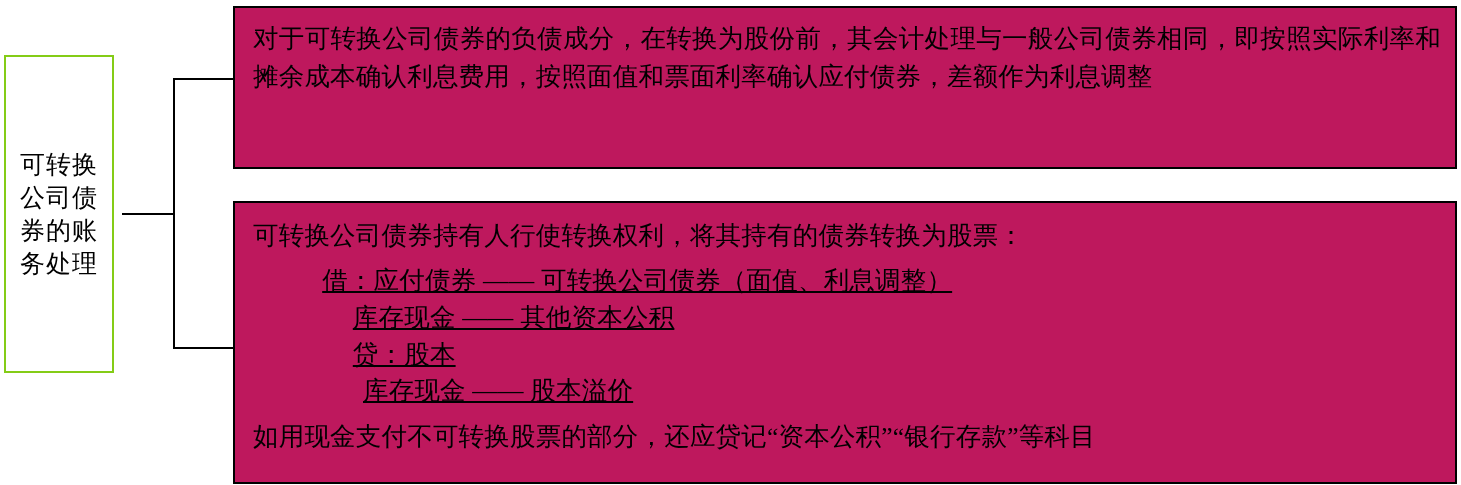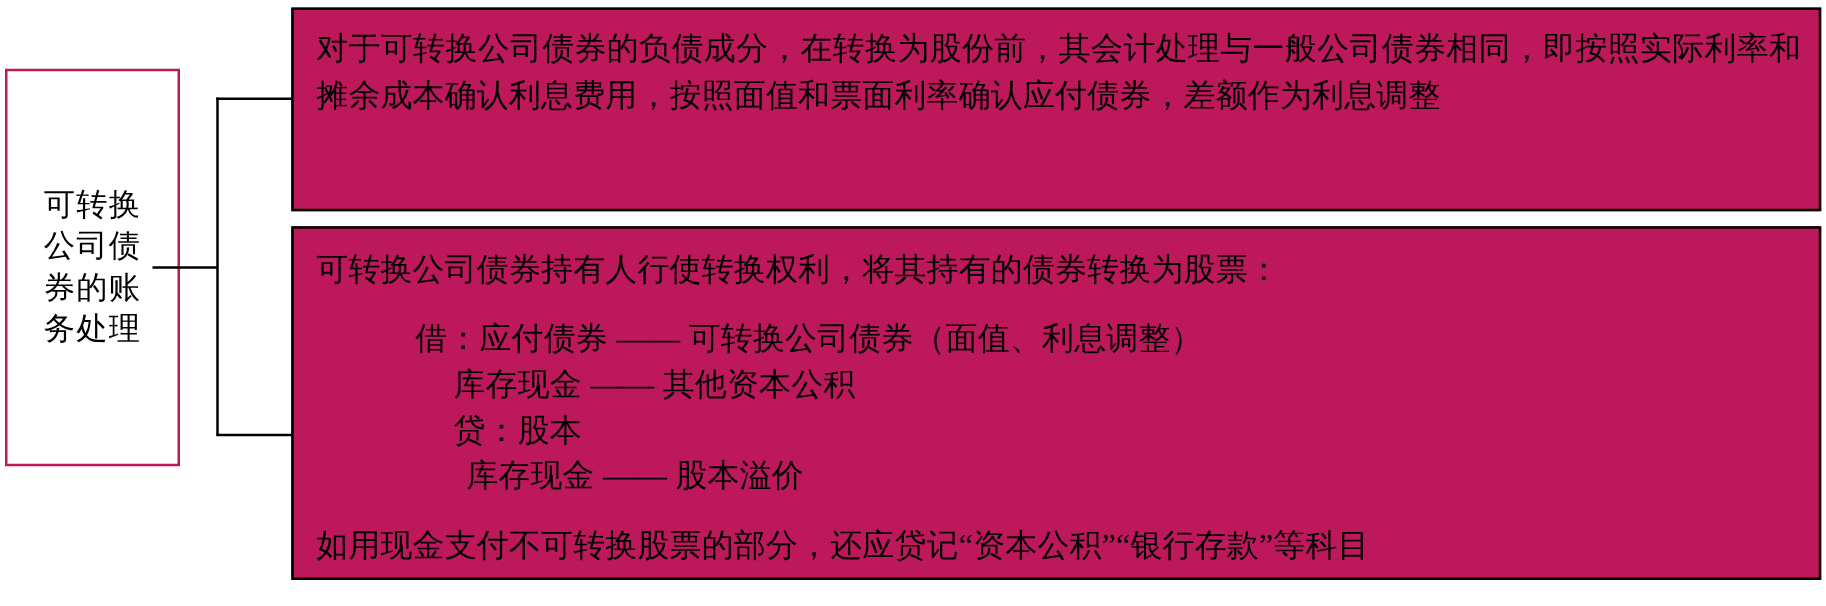--- a/index.html
+++ b/index.html
@@ -17,23 +17,23 @@
     height: 485px;
     background: #ffffff;
     overflow: hidden;
   }
 
   
   .root-node {
     position: absolute;
     left: 4px;
     top: 55px;
-    width: 140px;
+    width: 110px;
     height: 318px;
-    border: 2px solid #be185d;
+    border: 2px solid #84cc16;
     box-sizing: border-box;
     display: flex;
     align-items: center;
     justify-content: center;
   }
   .root-label {
     font-size: 25px;
     line-height: 1.32;
     text-align: center;
     letter-spacing: 1px;
@@ -58,38 +58,39 @@
   }
   #box-top {
     left: 233px;
     top: 6px;
     width: 1224px;
     height: 163px;
     padding: 12px 14px 10px 18px;
   }
   #box-bottom {
     left: 233px;
-    top: 181px;
+    top: 201px;
     width: 1224px;
     height: 283px;
     padding: 14px 14px 10px 18px;
   }
 
   .para {
     font-size: 25.5px;
     line-height: 1.48;
     letter-spacing: 0.2px;
     text-align: justify;
     text-justify: inter-character;
   }
 
   .entry-list {
-    margin: 18px;
+    margin: 8px;
     padding: 0;
     list-style: none;
+    text-decoration: underline;
   }
   .entry-line {
     font-size: 25.5px;
     line-height: 1.44;
     letter-spacing: 0.2px;
     white-space: pre;
   }
   .lead-line { font-size: 25.5px; line-height: 1.5; letter-spacing: 0.2px; }
   .tail-line { font-size: 25.5px; line-height: 1.5; letter-spacing: 0.2px; }
 

